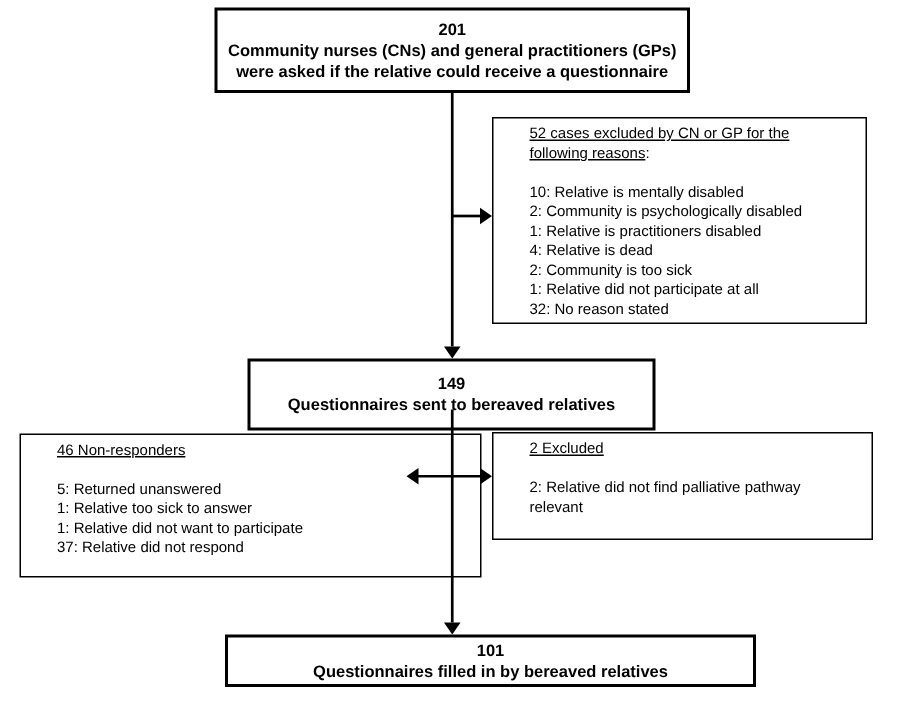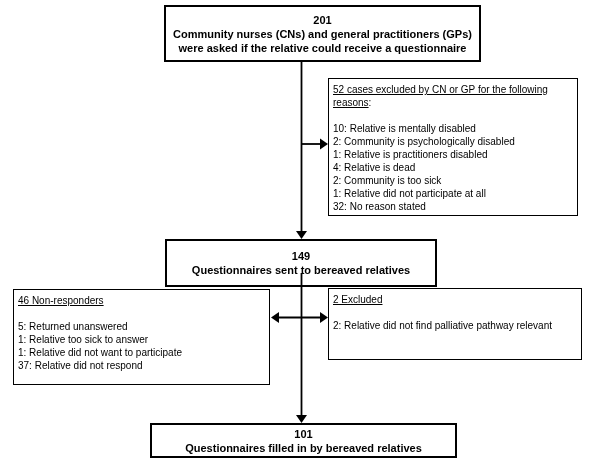--- a/index.html
+++ b/index.html
@@ -26,74 +26,74 @@
     align-items: center;
     text-align: center;
     font-weight: bold;
     font-size: 11px;
     line-height: 14px;
     padding: 0 4px;
   }
   .side-box {
     font-size: 10px;
     line-height: 13px;
-    padding: 4px 4px;
+    padding: 4px 24px;
   }
   .side-heading { margin: 0 0 13px 0; }
   .side-heading .hd { text-decoration: underline; }
   .reason { white-space: normal; }
   .arrows {
     position: absolute;
     left: 0; top: 0;
     width: 600px; height: 472px;
     pointer-events: none;
   }
   .arrows line { stroke: #000000; stroke-width: 1.8; }
   .arrows polygon { fill: #000000; stroke: none; }
 </style>
 </head>
 <body>
 
 <div class="canvas">
 
-  <div class="box main-box" style="left:143px; top:5px; width:317px; height:57px;margin-left:21px;">
+  <div class="box main-box" style="left:143px; top:5px; width:317px; height:57px;">
     <div>201</div>
     <div>Community nurses (CNs) and general practitioners (GPs) were asked if the relative could receive a questionnaire</div>
   </div>
 
   <div class="box side-box" style="left:328px; top:78px; width:250px; height:138px;">
     <div class="side-heading"><span class="hd">52 cases excluded by CN or GP for the following reasons</span><span>:</span></div>
     <div class="reason">10: Relative is mentally disabled</div>
     <div class="reason">2: Community is psychologically disabled</div>
     <div class="reason">1: Relative is practitioners disabled</div>
     <div class="reason">4: Relative is dead</div>
     <div class="reason">2: Community is too sick</div>
     <div class="reason">1: Relative did not participate at all</div>
     <div class="reason">32: No reason stated</div>
   </div>
 
   <div class="box main-box" style="left:165px; top:239px; width:272px; height:48px;">
     <div>149</div>
     <div>Questionnaires sent to bereaved relatives</div>
   </div>
 
-  <div class="box side-box" style="left:13px; top:289px; width:257px; height:96px;">
+  <div class="box side-box" style="left:13px; top:289px; width:308px; height:96px;">
     <div class="side-heading"><span class="hd">46 Non-responders</span></div>
     <div class="reason">5: Returned unanswered</div>
     <div class="reason">1: Relative too sick to answer</div>
     <div class="reason">1: Relative did not want to participate</div>
     <div class="reason">37: Relative did not respond</div>
   </div>
 
   <div class="box side-box" style="left:328px; top:288px; width:254px; height:72px;">
     <div class="side-heading"><span class="hd">2 Excluded</span></div>
     <div class="reason">2: Relative did not find palliative pathway relevant</div>
   </div>
 
-  <div class="box main-box" style="left:150px; top:423px; width:307px; height:35px;">
+  <div class="box main-box" style="left:150px; top:423px; width:354px; height:35px;">
     <div>101</div>
     <div>Questionnaires filled in by bereaved relatives</div>
   </div>
 
   <svg class="arrows" viewBox="0 0 600 472" xmlns="http://www.w3.org/2000/svg">
 
     <g>
       <line x1="301.5" y1="62" x2="301.5" y2="231"></line>
       <polygon points="296,231 307,231 301.5,239"></polygon>
     </g>

